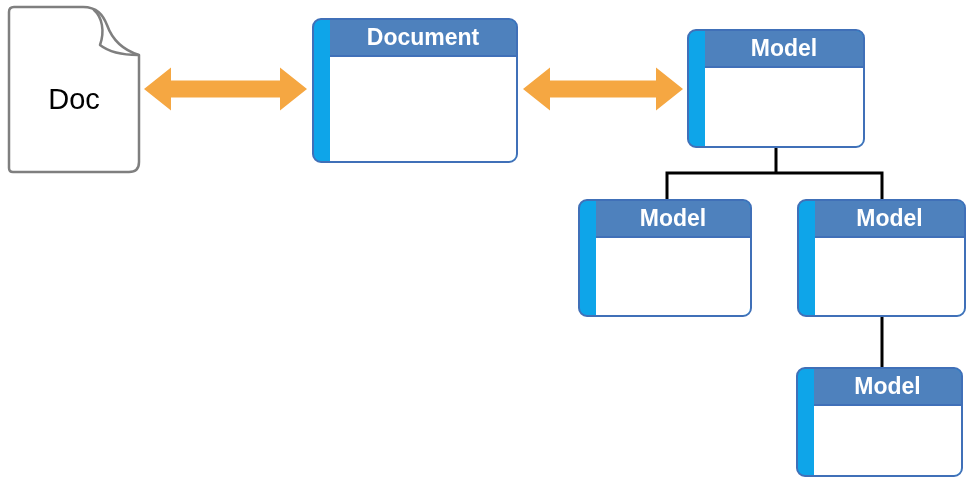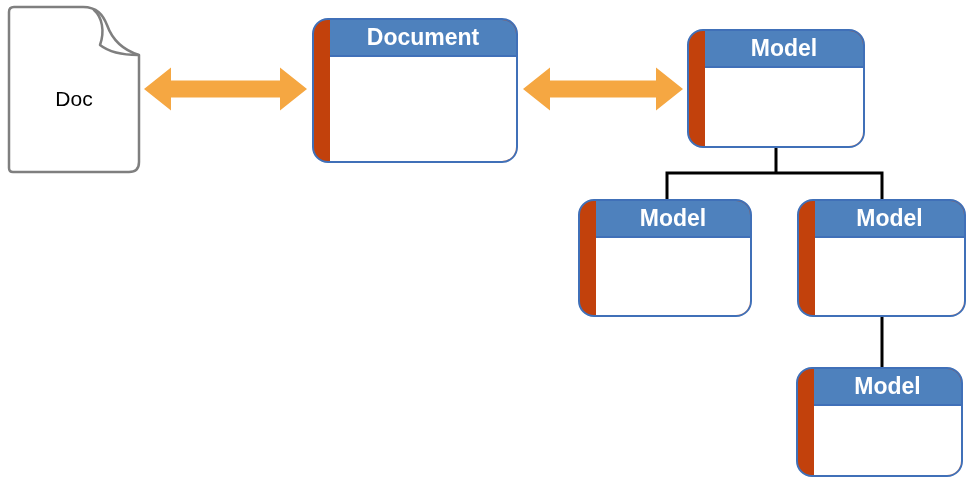--- a/index.html
+++ b/index.html
@@ -18,43 +18,43 @@
   svg{display:block;}
 
   
   .doc-outline{fill:#fff;stroke:var(--doc-outline);stroke-width:2.5;stroke-linejoin:round;}
   .doc-curl{fill:none;stroke:var(--doc-outline);stroke-width:2.5;stroke-linejoin:round;stroke-linecap:round;}
   .arrow-shape{fill:var(--arrow);stroke:none;}
   .tree-lines{fill:none;stroke:var(--connector);stroke-width:3;}
 
   
   .node{
-    position:absolute;box-sizing:border-box;background:#c2410c;
+    position:absolute;box-sizing:border-box;background:#0ea5e9;
     border:2.5px solid var(--node-border);
-    border-radius:16px;overflow:hidden;padding-left:16px;
+    border-radius:9px;overflow:hidden;padding-left:16px;
   }
   .node-header{
     height:35px;background:var(--node-header);
     border-bottom:2.5px solid var(--node-border);
     display:flex;align-items:center;justify-content:center;
     color:var(--node-label-text);font-weight:bold;font-size:23px;
   }
   .node-body{background:#fff;width:100%;height:100%;}
 
   
   #node-document{left:312px;top:18px;width:206px;height:145px;}
   #node-model-root{left:687px;top:29px;width:178px;height:119px;}
   #node-model-child-left{left:578px;top:199px;width:174px;height:118px;}
   #node-model-child-right{left:797px;top:199px;width:169px;height:118px;}
   #node-model-grandchild{left:796px;top:367px;width:167px;height:110px;}
 
   .doc-label{
     position:absolute;left:8px;top:24px;width:132px;height:150px;
     display:flex;align-items:center;justify-content:center;
-    color:var(--doc-label-text);font-size:21px;
+    color:var(--doc-label-text);font-size:29px;
   }
 </style>
 </head>
 <body>
 
 <div class="canvas">
 
   <svg class="layer" width="969" height="486" viewBox="0 0 969 486">
 
     <g>

